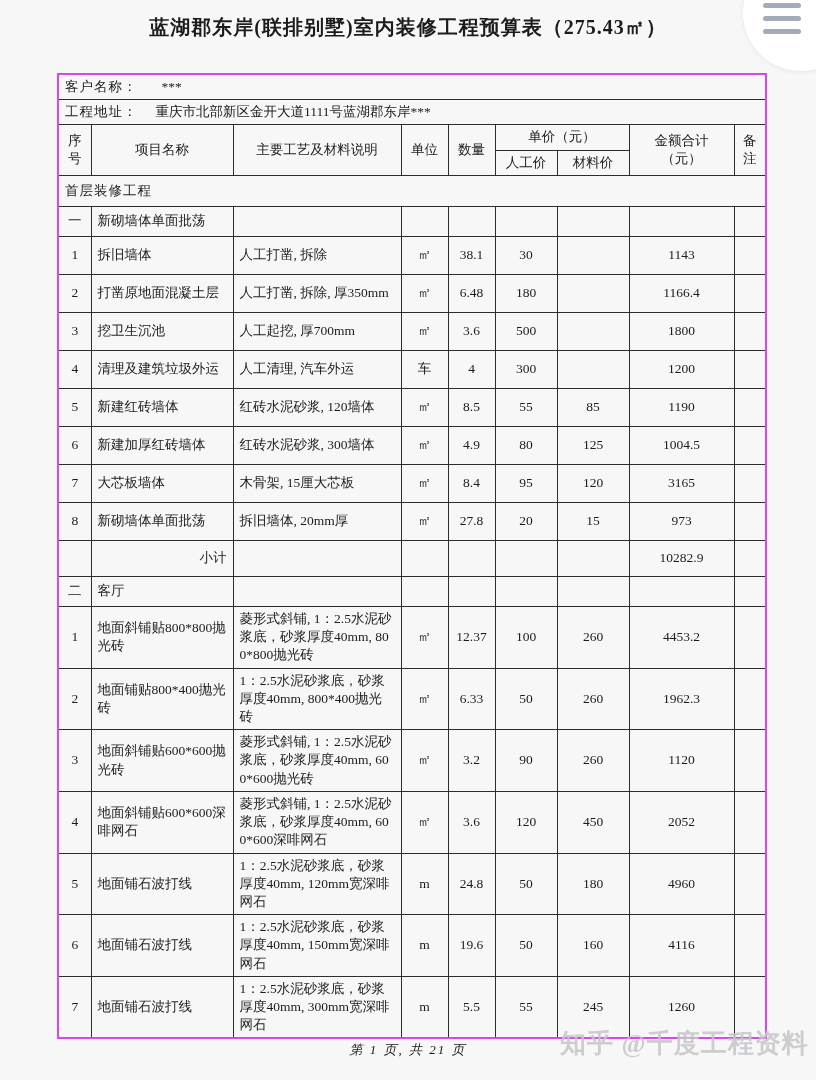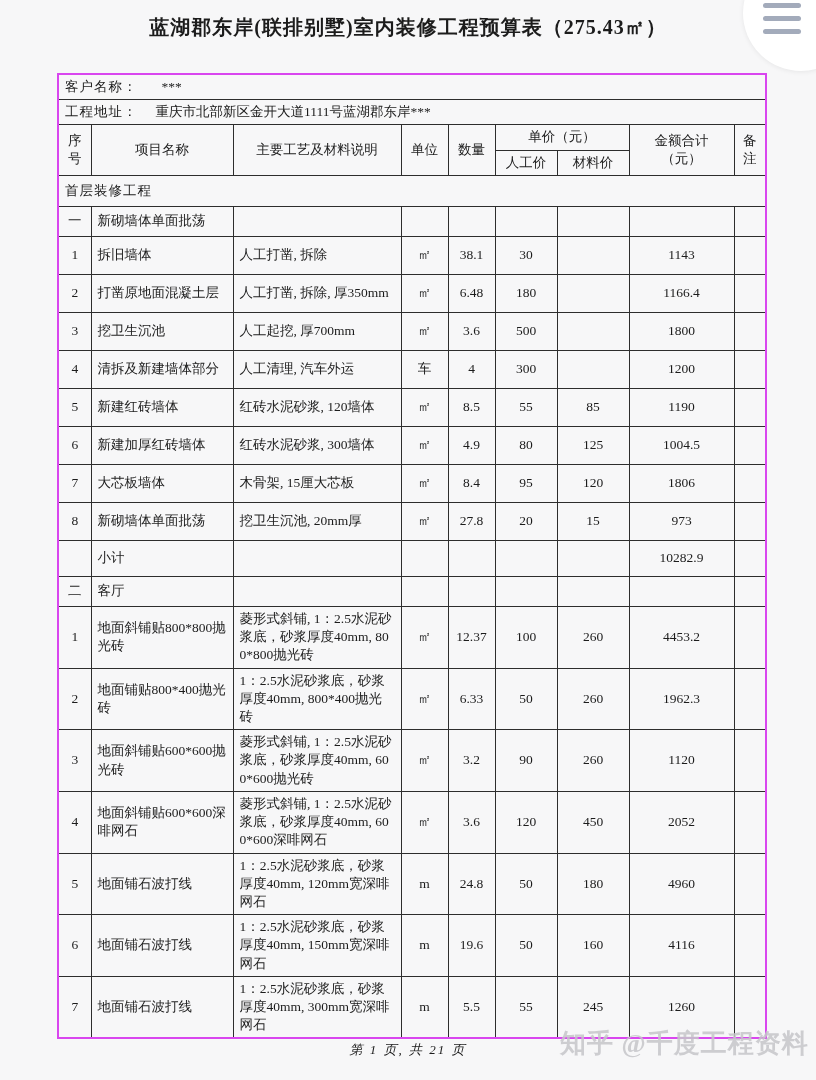--- a/index.html
+++ b/index.html
@@ -74,21 +74,21 @@
   }
   .section-row td {
     height: 30px;
     font-weight: bold;
     font-size: 14.5px;
     border-top: 4px double #2d2d2d;
   }
   .section-row td.c { text-align: center; }
 
   .data-row td { height: 38px; }
-  .subtotal-row td { height: 36px; font-weight: bold; font-size: 14px; }
+  .subtotal-row td { height: 36px; font-weight: bold; font-size: 14px; text-align: right; }
   td.c { text-align: center; }
   td.desc { padding: 3px 5px; margin-top: 33px; }
 
   .page-footer {
     text-align: center;
     margin-top: 2px;
     font-size: 13px;
     letter-spacing: 2px;
     font-style: italic;
   }
@@ -191,21 +191,21 @@
         <td class="desc">人工起挖, 厚700mm</td>
         <td class="c">㎡</td>
         <td class="c">3.6</td>
         <td class="c">500</td>
         <td class="c"></td>
         <td class="c">1800</td>
         <td></td>
       </tr>
       <tr class="data-row">
         <td class="c">4</td>
-        <td>清拆及新建墙体部分</td>
+        <td>清理及建筑垃圾外运</td>
         <td class="desc">人工清理, 汽车外运</td>
         <td class="c">车</td>
         <td class="c">4</td>
         <td class="c">300</td>
         <td class="c"></td>
         <td class="c">1200</td>
         <td></td>
       </tr>
       <tr class="data-row">
         <td class="c">5</td>
@@ -230,27 +230,27 @@
         <td></td>
       </tr>
       <tr class="data-row">
         <td class="c">7</td>
         <td>大芯板墙体</td>
         <td class="desc">木骨架, 15厘大芯板</td>
         <td class="c">㎡</td>
         <td class="c">8.4</td>
         <td class="c">95</td>
         <td class="c">120</td>
-        <td class="c">1806</td>
+        <td class="c">3165</td>
         <td></td>
       </tr>
       <tr class="data-row">
         <td class="c">8</td>
         <td>新砌墙体单面批荡</td>
-        <td class="desc">挖卫生沉池, 20mm厚</td>
+        <td class="desc">拆旧墙体, 20mm厚</td>
         <td class="c">㎡</td>
         <td class="c">27.8</td>
         <td class="c">20</td>
         <td class="c">15</td>
         <td class="c">973</td>
         <td></td>
       </tr>
       <tr class="subtotal-row">
         <td></td>
         <td>小计</td>

